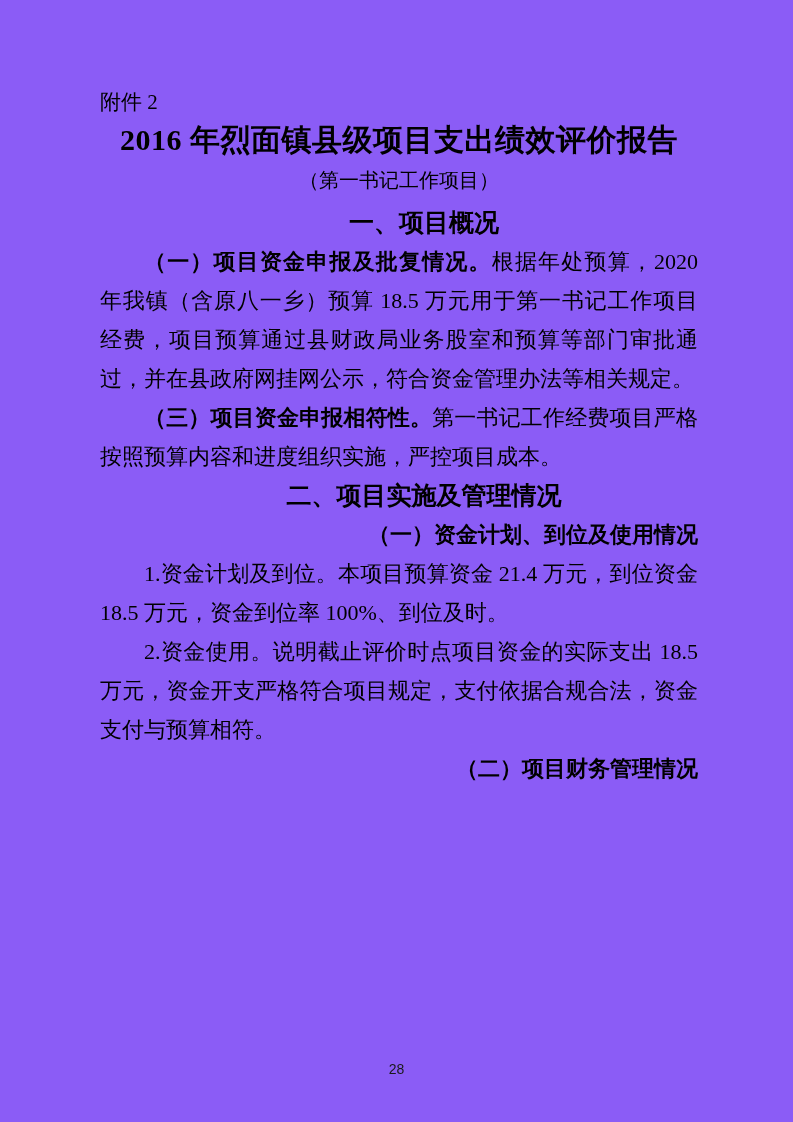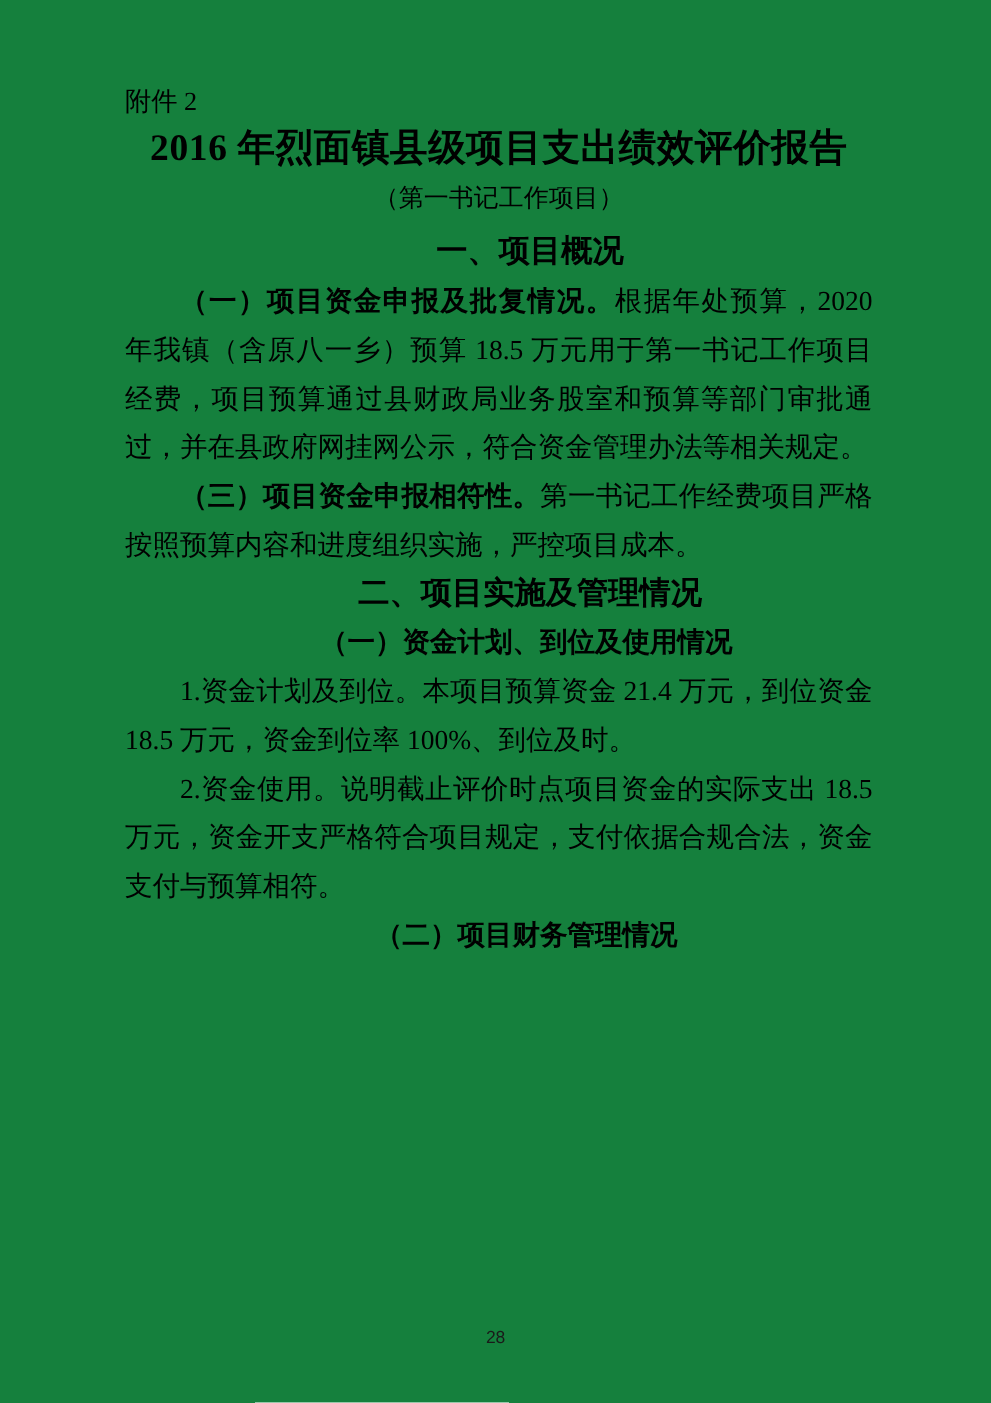--- a/index.html
+++ b/index.html
@@ -5,23 +5,23 @@
   html, body {
     margin: 0;
     padding: 0;
     background: #ffffff;
   }
   .page {
     position: relative;
     width: 793px;
     height: 1122px;
     margin: 0 auto;
-    background: #15803d;
+    background: #8b5cf6;
     box-sizing: border-box;
-    padding: 67px 95px 0 100px;
+    padding: 88px 95px 0 100px;
     color: #000000;
     font-family: "Liberation Serif", "DejaVu Serif", serif;
     overflow: hidden;
   }
   .attachment {
     font-size: 21px;
     line-height: 28px;
     text-align: left;
   }
   .doc-title {
@@ -56,21 +56,21 @@
     font-family: "Liberation Sans", "DejaVu Sans", sans-serif;
     text-align: center;
   }
   .subheading-kai {
     margin: 0;
     font-size: 22px;
     line-height: 39px;
     font-weight: bold;
     text-indent: 2em;
     font-family: "Liberation Serif", "DejaVu Serif", serif;
-    text-align: center;
+    text-align: right;
   }
   p.para {
     margin: 0;
     text-indent: 2em;
   }
   .lead {
     font-weight: bold;
   }
   .page-number {
     position: absolute;

